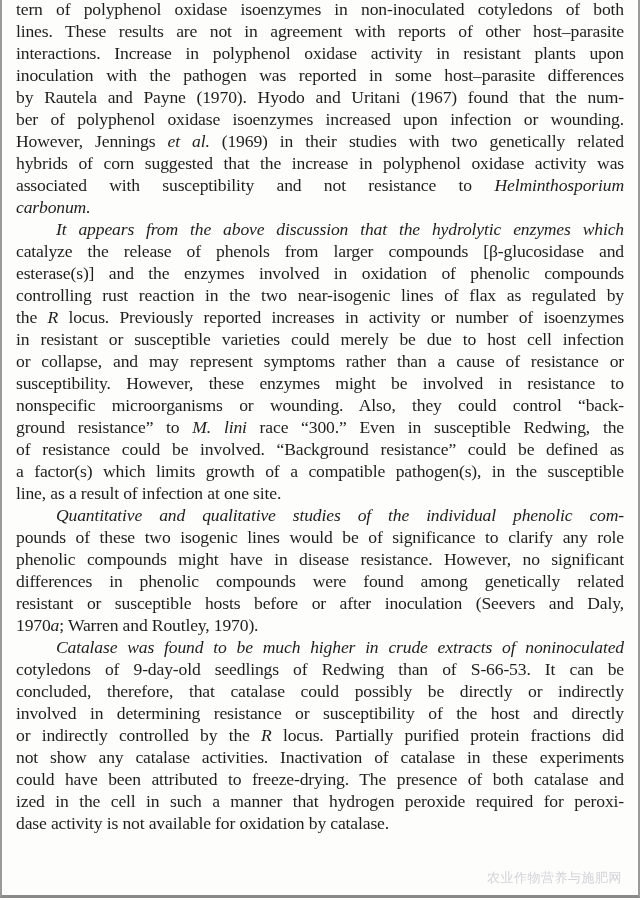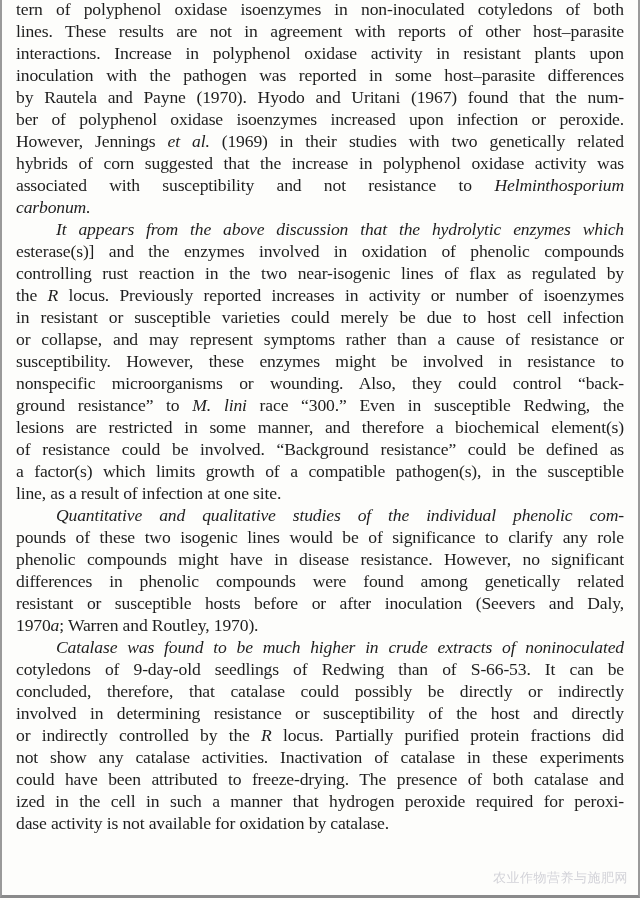--- a/index.html
+++ b/index.html
@@ -26,55 +26,55 @@
     white-space: nowrap;
     text-align: justify;
     text-align-last: justify;
     letter-spacing: -0.15px;
   }
   .line.first { margin-top: -2px; }
   .line.last { text-align-last: left; }
   .line.indent { padding-left: 40px; font-style: italic; }
   i { font-style: italic; margin-top: 24px; }
   .watermark {
-    position: absolute; right: 10px; bottom: 8px;
+    position: absolute; right: 16px; bottom: 8px;
     font-family: "DejaVu Sans", sans-serif;
     font-size: 13px; color: rgba(160,160,175,0.45);
     letter-spacing: 0.5px;
   }
 </style>
 </head>
 <body>
 
 <div class="page">
 
   <div>
     <div class="line first">tern of polyphenol oxidase isoenzymes in non-inoculated cotyledons of both</div>
     <div class="line">lines. These results are not in agreement with reports of other host–parasite</div>
     <div class="line">interactions. Increase in polyphenol oxidase activity in resistant plants upon</div>
     <div class="line">inoculation with the pathogen was reported in some host–parasite differences</div>
     <div class="line">by Rautela and Payne (1970). Hyodo and Uritani (1967) found that the num-</div>
-    <div class="line">ber of polyphenol oxidase isoenzymes increased upon infection or peroxide.</div>
+    <div class="line">ber of polyphenol oxidase isoenzymes increased upon infection or wounding.</div>
     <div class="line">However, Jennings <i>et al.</i> (1969) in their studies with two genetically related</div>
     <div class="line">hybrids of corn suggested that the increase in polyphenol oxidase activity was</div>
     <div class="line">associated with susceptibility and not resistance to <i>Helminthosporium</i></div>
     <div class="line last"><i>carbonum.</i></div>
   </div>
 
   <div>
     <div class="line indent">It appears from the above discussion that the hydrolytic enzymes which</div>
+    <div class="line">catalyze the release of phenols from larger compounds [β-glucosidase and</div>
     <div class="line">esterase(s)] and the enzymes involved in oxidation of phenolic compounds</div>
     <div class="line">controlling rust reaction in the two near-isogenic lines of flax as regulated by</div>
     <div class="line">the <i>R</i> locus. Previously reported increases in activity or number of isoenzymes</div>
     <div class="line">in resistant or susceptible varieties could merely be due to host cell infection</div>
     <div class="line">or collapse, and may represent symptoms rather than a cause of resistance or</div>
     <div class="line">susceptibility. However, these enzymes might be involved in resistance to</div>
     <div class="line">nonspecific microorganisms or wounding. Also, they could control “back-</div>
     <div class="line">ground resistance” to <i>M. lini</i> race “300.” Even in susceptible Redwing, the</div>
-    <div class="line">lesions are restricted in some manner, and therefore a biochemical element(s)</div>
     <div class="line">of resistance could be involved. “Background resistance” could be defined as</div>
     <div class="line">a factor(s) which limits growth of a compatible pathogen(s), in the susceptible</div>
     <div class="line last">line, as a result of infection at one site.</div>
   </div>
 
   <div>
     <div class="line indent">Quantitative and qualitative studies of the individual phenolic com-</div>
     <div class="line">pounds of these two isogenic lines would be of significance to clarify any role</div>
     <div class="line">phenolic compounds might have in disease resistance. However, no significant</div>
     <div class="line">differences in phenolic compounds were found among genetically related</div>

